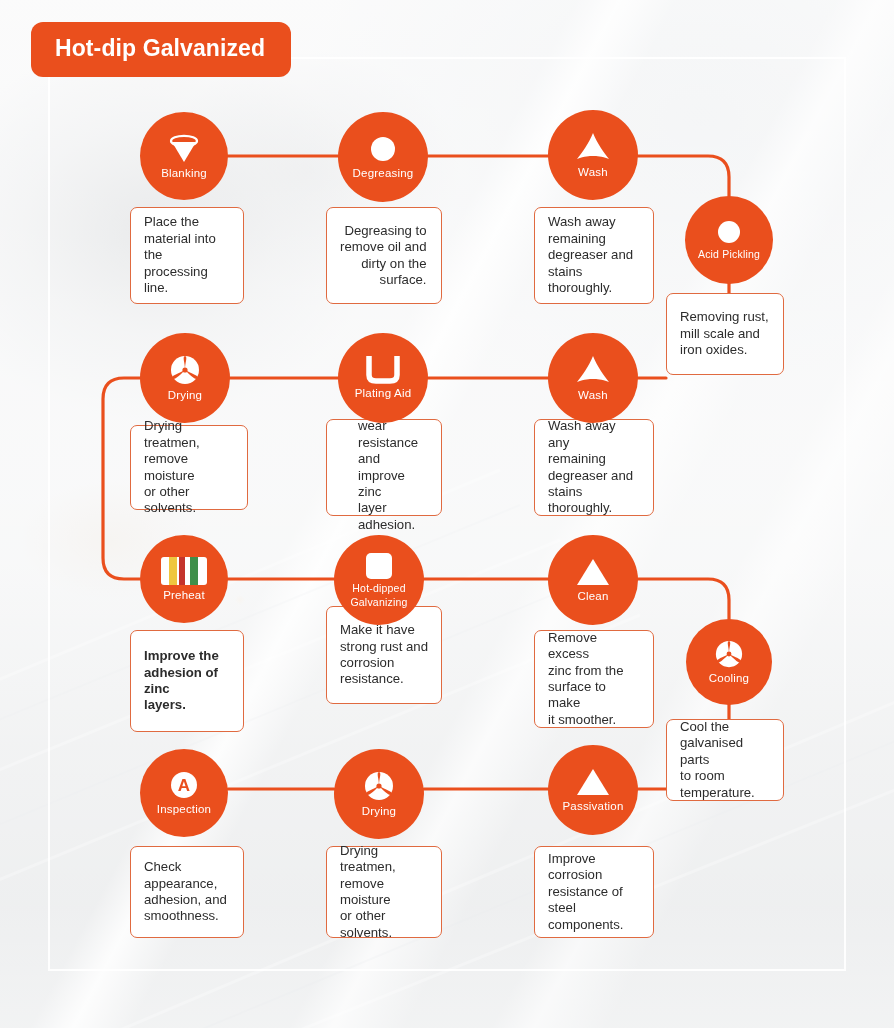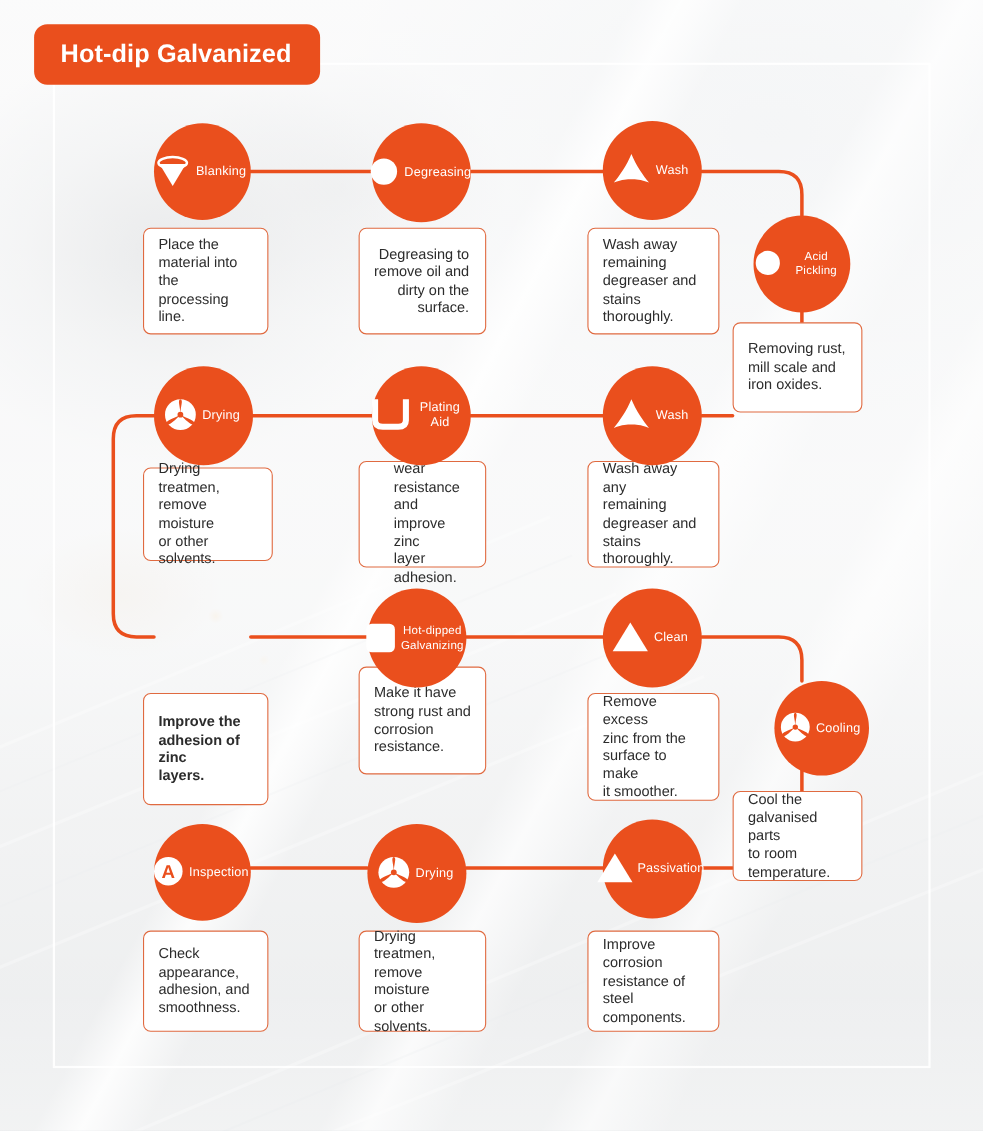--- a/index.html
+++ b/index.html
@@ -92,21 +92,21 @@
     pointer-events: none;
   }
 
   
   .node {
     position: absolute;
     border-radius: 50%;
     background: #ea4f1d;
     z-index: 5;
     display: flex;
-    flex-direction: row;
+    flex-direction: column;
     align-items: center;
     justify-content: center;
     cursor: pointer;
   }
   .node-icon {
     display: flex;
     align-items: center;
     justify-content: center;
     margin-bottom: 3px;
   }
@@ -298,20 +298,32 @@
     </span>
     <span class="node-label">Wash</span>
   </div>
   <div class="card" style="left:534px; top:419px; width:120px; height:97px;">
     <span class="card-text">Wash away any
 remaining
 degreaser and
 stains thoroughly.</span>
   </div>
 
+  <div class="node" style="left:140px; top:535px; width:88px; height:88px;">
+    <span class="node-icon">
+      <svg width="48" height="30" viewBox="0 0 48 30">
+        <rect x="1" y="1" width="46" height="28" rx="3" fill="#fff"></rect>
+        <rect x="9" y="1" width="8" height="28" fill="#efc63f"></rect>
+        <rect x="19" y="1" width="6" height="28" fill="#c4342c"></rect>
+        <rect x="27" y="1" width="3" height="28" fill="#fff"></rect>
+        <rect x="30" y="1" width="8" height="28" fill="#3f8f4a"></rect>
+      </svg>
+    </span>
+    <span class="node-label">Preheat</span>
+  </div>
   <div class="card" style="left:130px; top:630px; width:114px; height:102px;font-weight:bold;">
     <span class="card-text">Improve the
 adhesion of zinc
 layers.</span>
   </div>
 
   <div class="node two-line small" style="left:334px; top:535px; width:90px; height:90px;">
     <span class="node-icon" style="margin-bottom:1px;">
       <svg width="28" height="28" viewBox="0 0 28 28">
           <rect x="1" y="1" width="26" height="26" rx="5" fill="#fff"></rect>
@@ -334,21 +346,21 @@
     </span>
     <span class="node-label">Clean</span>
   </div>
   <div class="card" style="left:534px; top:630px; width:120px; height:98px;">
     <span class="card-text">Remove excess
 zinc from the
 surface to make
 it smoother.</span>
   </div>
 
-  <div class="node" style="left:704px; top:619px; width:86px; height:86px;">
+  <div class="node" style="left:686px; top:619px; width:86px; height:86px;">
     <span class="node-icon">
       <svg width="30" height="30" viewBox="0 0 32 32">
         <circle cx="16" cy="16" r="14" fill="#fff"></circle>
         <g fill="#EA4F1D">
           <path d="M16 16 C 16 8, 13 3, 16 2 C 19 3, 16 8, 16 16 Z"></path>
           <path d="M16 16 C 23 20, 29 21, 29 24 C 27 27, 22 22, 16 16 Z"></path>
           <path d="M16 16 C 9 20, 3 21, 3 24 C 5 27, 10 22, 16 16 Z"></path>
         </g>
         <circle cx="16" cy="16" r="2.6" fill="#EA4F1D"></circle>
       </svg>

